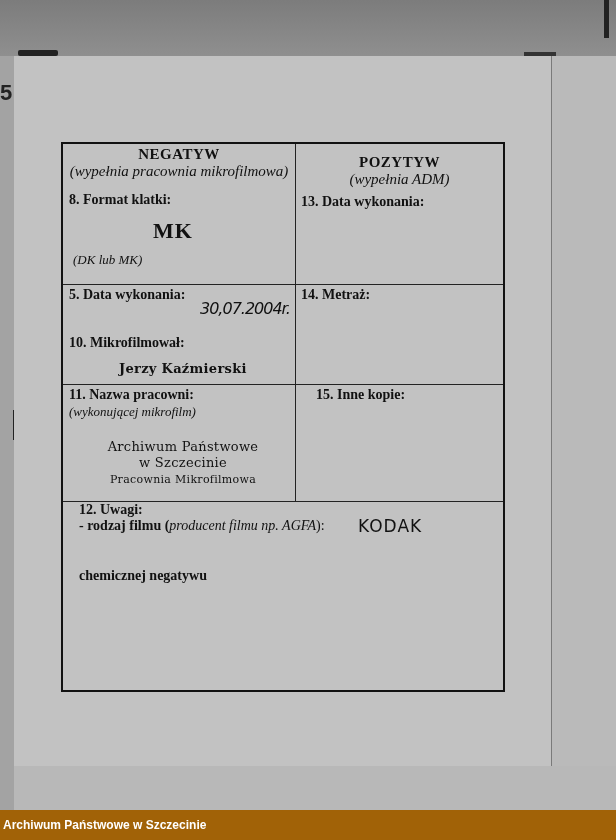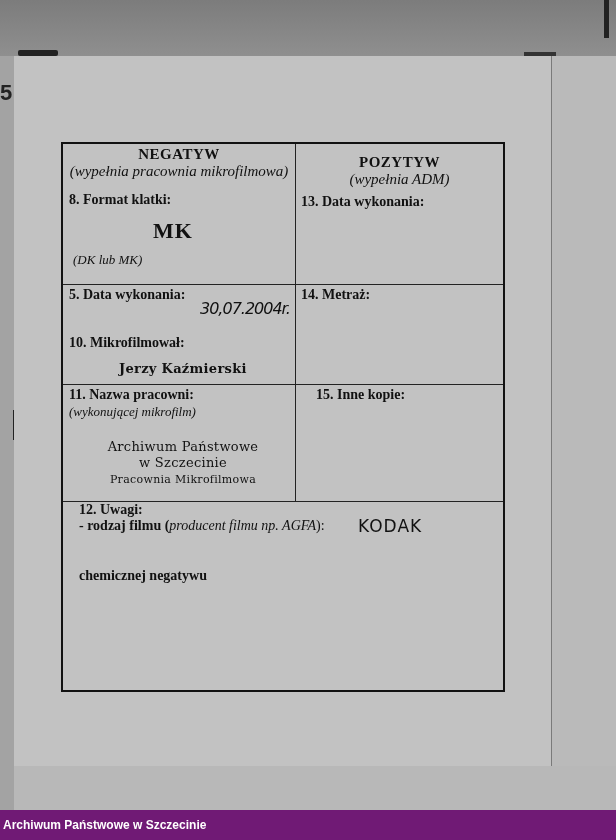--- a/index.html
+++ b/index.html
@@ -22,21 +22,21 @@
 
     .hdr-title { font-weight:bold; font-size:15px; text-align:center; letter-spacing:0.5px; }
     .hdr-sub { font-style:italic; font-size:15px; text-align:center; }
     .label { font-weight:bold; font-size:14px; }
     .italic { font-style:italic; font-size:13px; }
     .big { font-weight:bold; font-size:22px; text-align:left; letter-spacing:1px; }
     .hand { font-family:"DejaVu Sans", sans-serif; font-style:italic; font-size:16px; letter-spacing:-1px; }
     .stamp { font-family:"DejaVu Serif", serif; font-size:13px; text-align:center; letter-spacing:0.3px; }
     .stamp-sm { font-family:"DejaVu Serif", serif; font-size:11px; text-align:center; letter-spacing:0.3px; }
 
-    .footer { position:absolute; left:0; top:810px; width:616px; height:30px; background:#701a75; color:#fff; font:bold 12px "Liberation Sans", sans-serif; line-height:30px; padding-left:3px; box-sizing:border-box; }
+    .footer { position:absolute; left:0; top:810px; width:616px; height:30px; background:#a16207; color:#fff; font:bold 12px "Liberation Sans", sans-serif; line-height:30px; padding-left:3px; box-sizing:border-box; }
   </style>
 </head>
 <body>
 
 <div class="top-strip"></div>
 <div class="mark-vert"></div>
 <div class="left-strip"></div>
 <div class="mark-five">5</div>
 <div class="mark-left-line"></div>
 <div class="page"></div>

